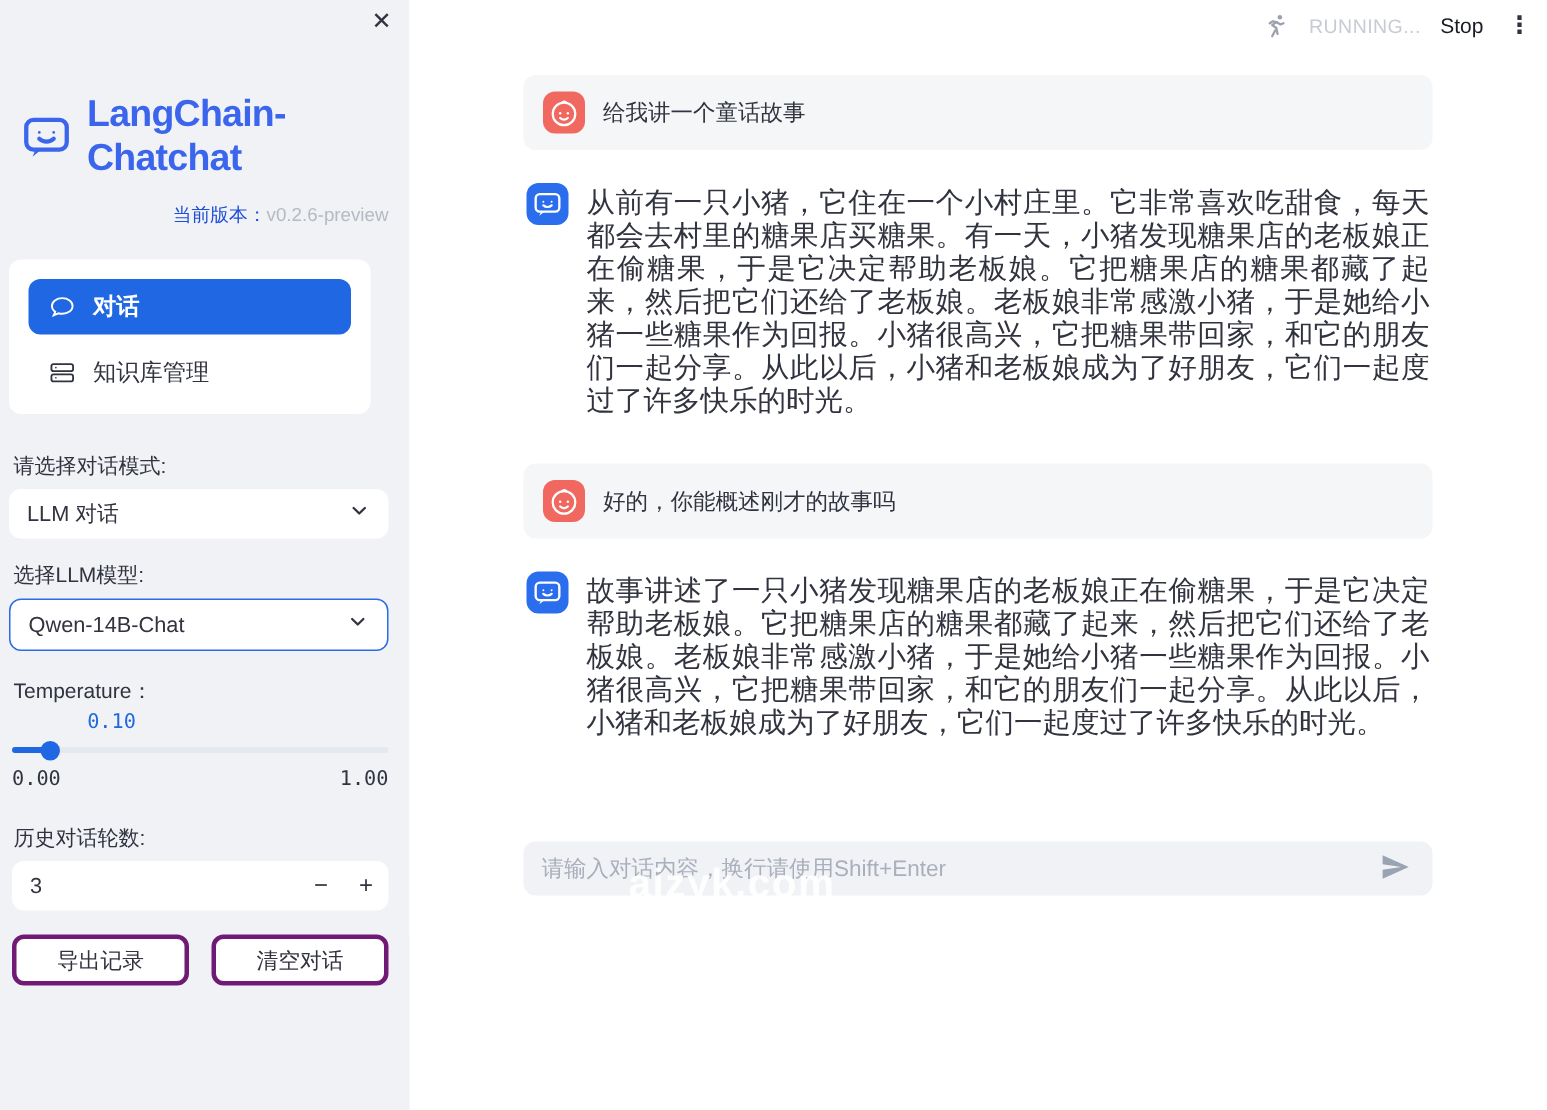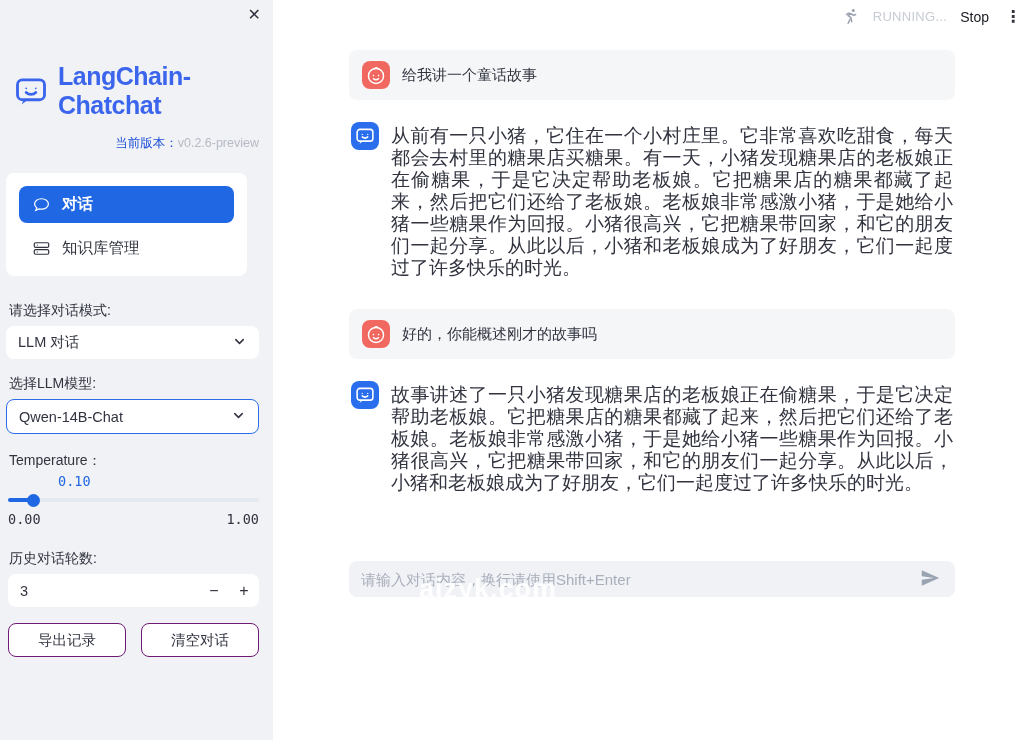--- a/index.html
+++ b/index.html
@@ -45,21 +45,21 @@
   .slider-range { display: flex; justify-content: space-between; margin-top: 9px;
     font-family: "DejaVu Sans Mono", monospace; font-size: 13.5px; color: #31333f; }
 
   .num-input { background: #fff; border-radius: 8px; height: 33px; margin: 6px 14px 0 8px;
     display: flex; align-items: center; font-size: 14.5px; }
   .num-value { flex: 1; padding-left: 12px; }
   .step-btn { width: 30px; text-align: center; font-size: 16px; color: #31333f; cursor: pointer;
     background: none; border: none; font-family: inherit; }
 
   .side-btn-row { display: flex; gap: 15px; margin: 16px 14px 0 8px; }
-  .side-btn { flex: 1; height: 34px; background: #fff; border: 1px solid #701a75; border-radius: 8px;
+  .side-btn { flex: 1; height: 34px; background: #fff; border: 3px solid #701a75; border-radius: 8px;
     font-size: 14.5px; color: #31333f; font-family: inherit; cursor: pointer; }
 
   
   .main { position: relative; flex: 1; background: #fff; height: 624px; }
   .status-bar { position: absolute; top: 7px; right: 7px; display: flex; align-items: center; gap: 13px; }
   .status-text { font-size: 13px; color: #c7cbd3; letter-spacing: 0.3px; }
   .stop-btn { font-size: 14px; color: #1a1c24; background: none; border: none; font-family: inherit; cursor: pointer; }
   .kebab { font-size: 16px; color: #31333f; font-weight: 700; cursor: pointer; padding: 0 3px; }
   .runner { display: flex; align-items: center; }
 

